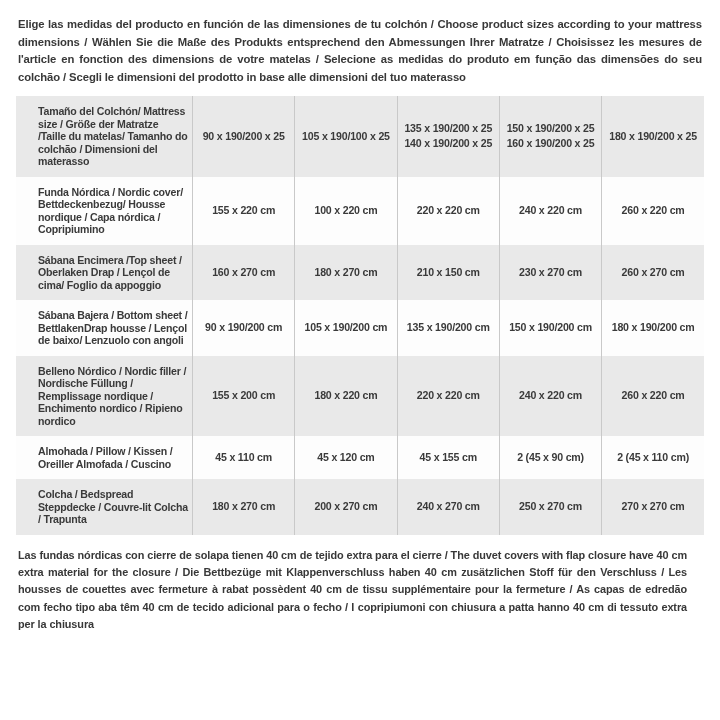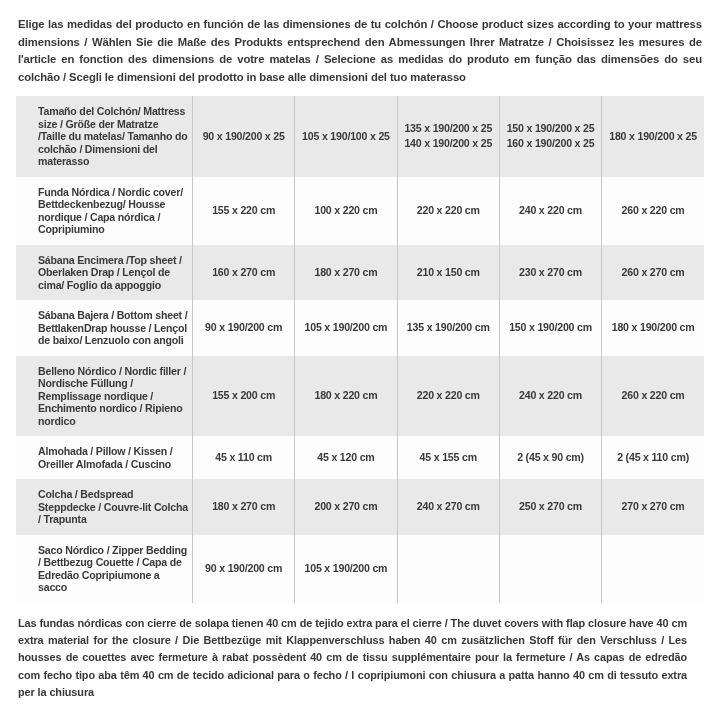--- a/index.html
+++ b/index.html
@@ -98,25 +98,17 @@
           <td class="value-cell">2 (45 x 110 cm)</td>
         </tr>
         <tr>
           <th class="label-cell">Colcha / Bedspread Steppdecke / Couvre-lit Colcha / Trapunta</th>
           <td class="value-cell">180 x 270 cm</td>
           <td class="value-cell">200 x 270 cm</td>
           <td class="value-cell">240 x 270 cm</td>
           <td class="value-cell">250 x 270 cm</td>
           <td class="value-cell">270 x 270 cm</td>
         </tr>
-        <tr>
-          <th class="label-cell">Saco Nórdico / Zipper Bedding / Bettbezug Couette  / Capa de Edredão Copripiumone a sacco</th>
-          <td class="value-cell">90 x 190/200 cm</td>
-          <td class="value-cell">105 x 190/200 cm</td>
-          <td class="value-cell"></td>
-          <td class="value-cell"></td>
-          <td class="value-cell"></td>
-        </tr>
       </tbody>
   </table>
 
   <p class="note">Las fundas nórdicas con cierre de solapa tienen 40 cm de tejido extra para el cierre  / The duvet covers with flap closure have 40 cm extra material for the closure / Die Bettbezüge mit Klappenverschluss haben 40 cm zusätzlichen Stoff für den Verschluss / Les housses de couettes avec fermeture à rabat possèdent 40 cm de tissu supplémentaire pour la fermeture / As capas de edredão com fecho tipo aba têm 40 cm de tecido adicional para o fecho / I copripiumoni con chiusura a patta hanno 40 cm di tessuto extra per la chiusura</p>
 </div>
 
 </body></html>

